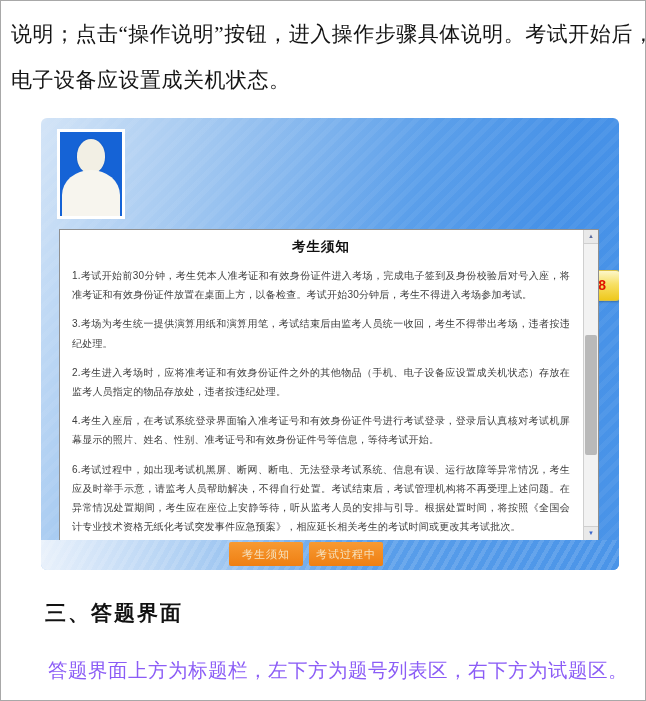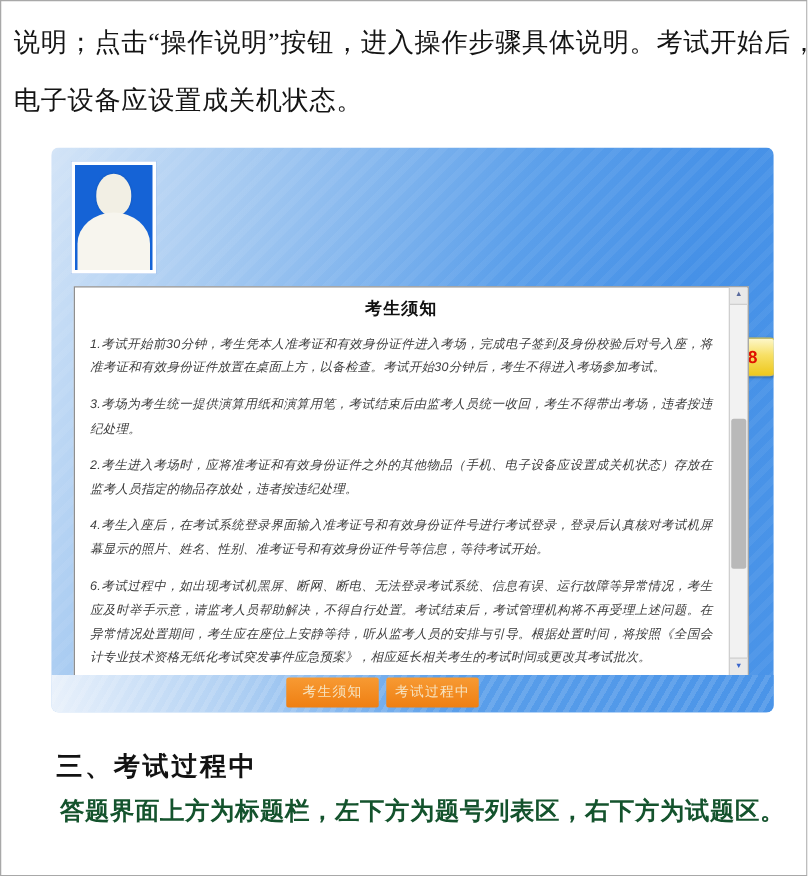--- a/index.html
+++ b/index.html
@@ -58,21 +58,21 @@
     position:absolute;left:18px;top:111px;width:540px;height:312px;background:#ffffff;
     border:1px solid #8f8f8f;box-sizing:border-box;overflow:hidden;
     padding:6px 28px 0 12px;
   }
   .panel h3{
     margin:2px 0 10px 0;text-align:center;font-size:13.5px;color:#111;
     font-weight:bold;letter-spacing:1px;
   }
   .panel p{
     margin:0 0 10px 0;font-size:10px;line-height:1.92;color:#3d3d3d;
-    text-align:justify;letter-spacing:0.2px;font-style:italic;
+    text-align:justify;letter-spacing:0.2px;
   }
   .sbar{
     position:absolute;right:0;top:0;bottom:0;width:14px;background:#f2f2f2;
     border-left:1px solid #cfcfcf;
   }
   .sbar .btn{
     position:absolute;left:0;width:14px;height:13px;background:#e9e9e9;color:#5a6b9e;
     font-size:6px;line-height:13px;text-align:center;border:0;
   }
   .sbar .up{top:0;border-bottom:1px solid #cfcfcf;}
@@ -89,23 +89,22 @@
     width:74px;height:24px;background:linear-gradient(#f79a33,#ef7f12);border:0;border-radius:2px;
     color:#f6e3c0;font-size:11px;font-family:"Liberation Sans",sans-serif;
     line-height:24px;text-align:center;padding:0;letter-spacing:1px;cursor:pointer;
   }
   
   .sec-head{
     position:absolute;left:44px;top:598px;font-size:21px;font-weight:bold;color:#121212;
     letter-spacing:2px;
   }
   .sec-text{
-    position:absolute;left:47px;top:634px;font-size:19.5px;color:#14532d;letter-spacing:0.5px;
+    position:absolute;left:47px;top:656px;font-size:19.5px;color:#8b5cf6;letter-spacing:0.5px;
     white-space:nowrap;
-    font-weight:bold;
   }
 </style>
 </head>
 <body>
 
 <div class="page">
 
   <div class="intro">
     <div class="line">说明；点击“操作说明”按钮，进入操作步骤具体说明。考试开始后，</div>
     <div class="line">电子设备应设置成关机状态。</div>
@@ -148,16 +147,16 @@
 
     <div class="footer-strip"></div>
 
     <div class="shot-buttons">
       <button class="obtn">考生须知</button>
       <button class="obtn">考试过程中</button>
     </div>
 
   </div>
 
-  <div class="sec-head">三、考试过程中</div>
+  <div class="sec-head">三、答题界面</div>
   <div class="sec-text">答题界面上方为标题栏，左下方为题号列表区，右下方为试题区。</div>
 
 </div>
 
 </body></html>

